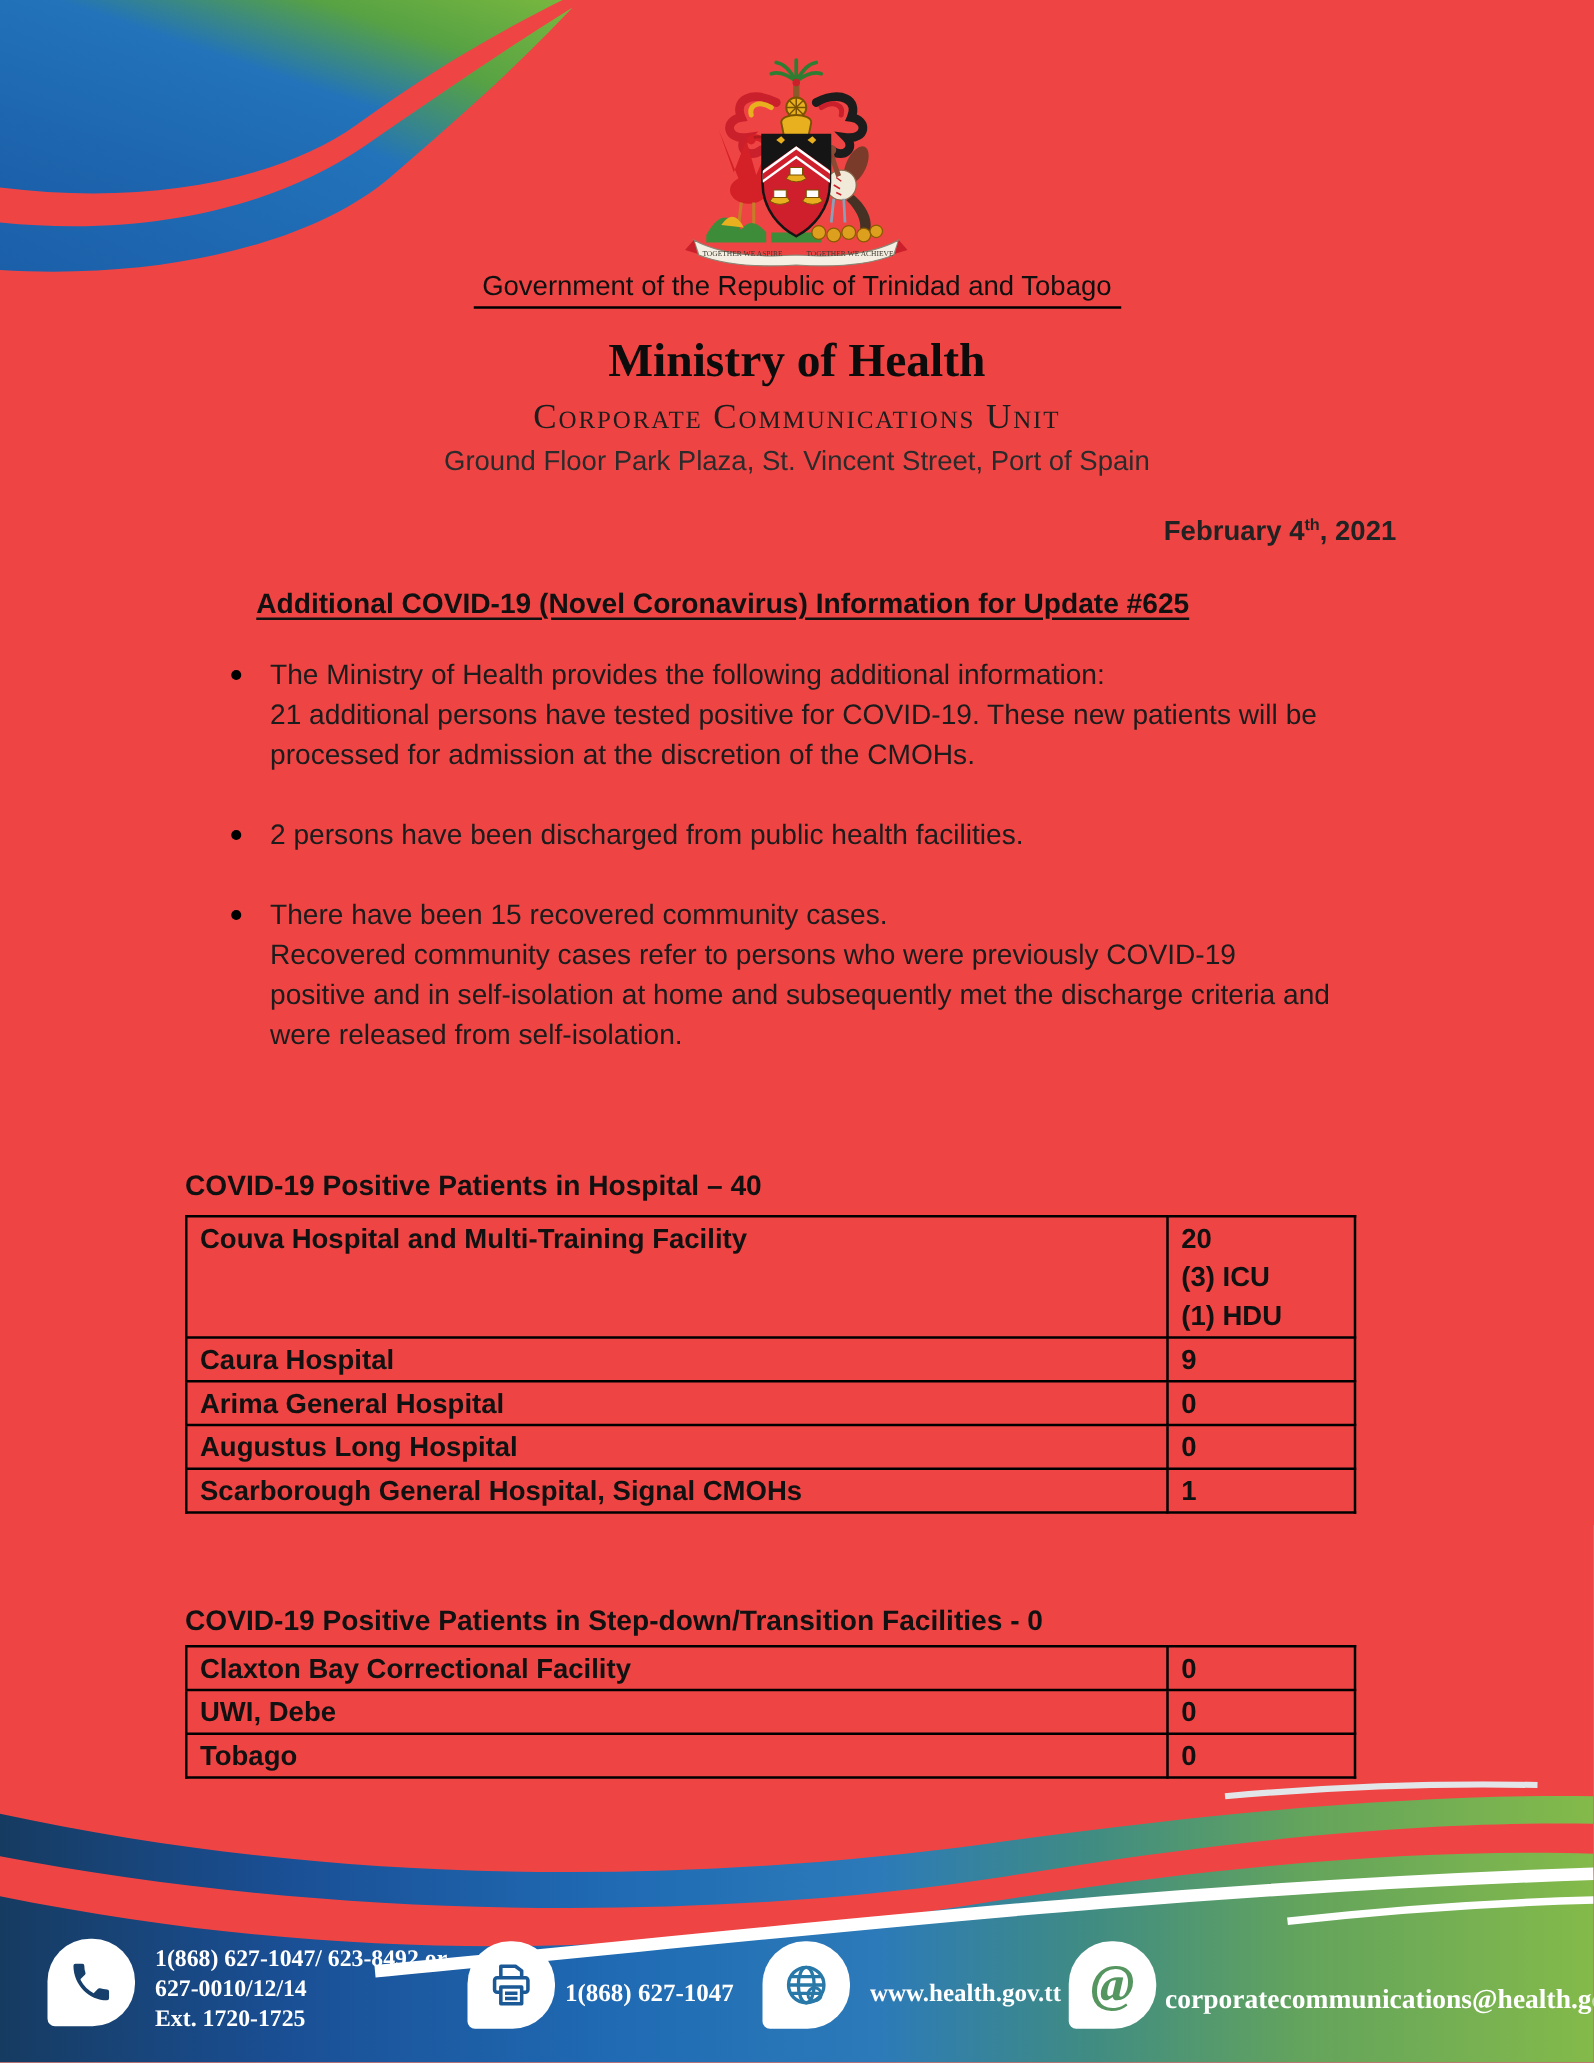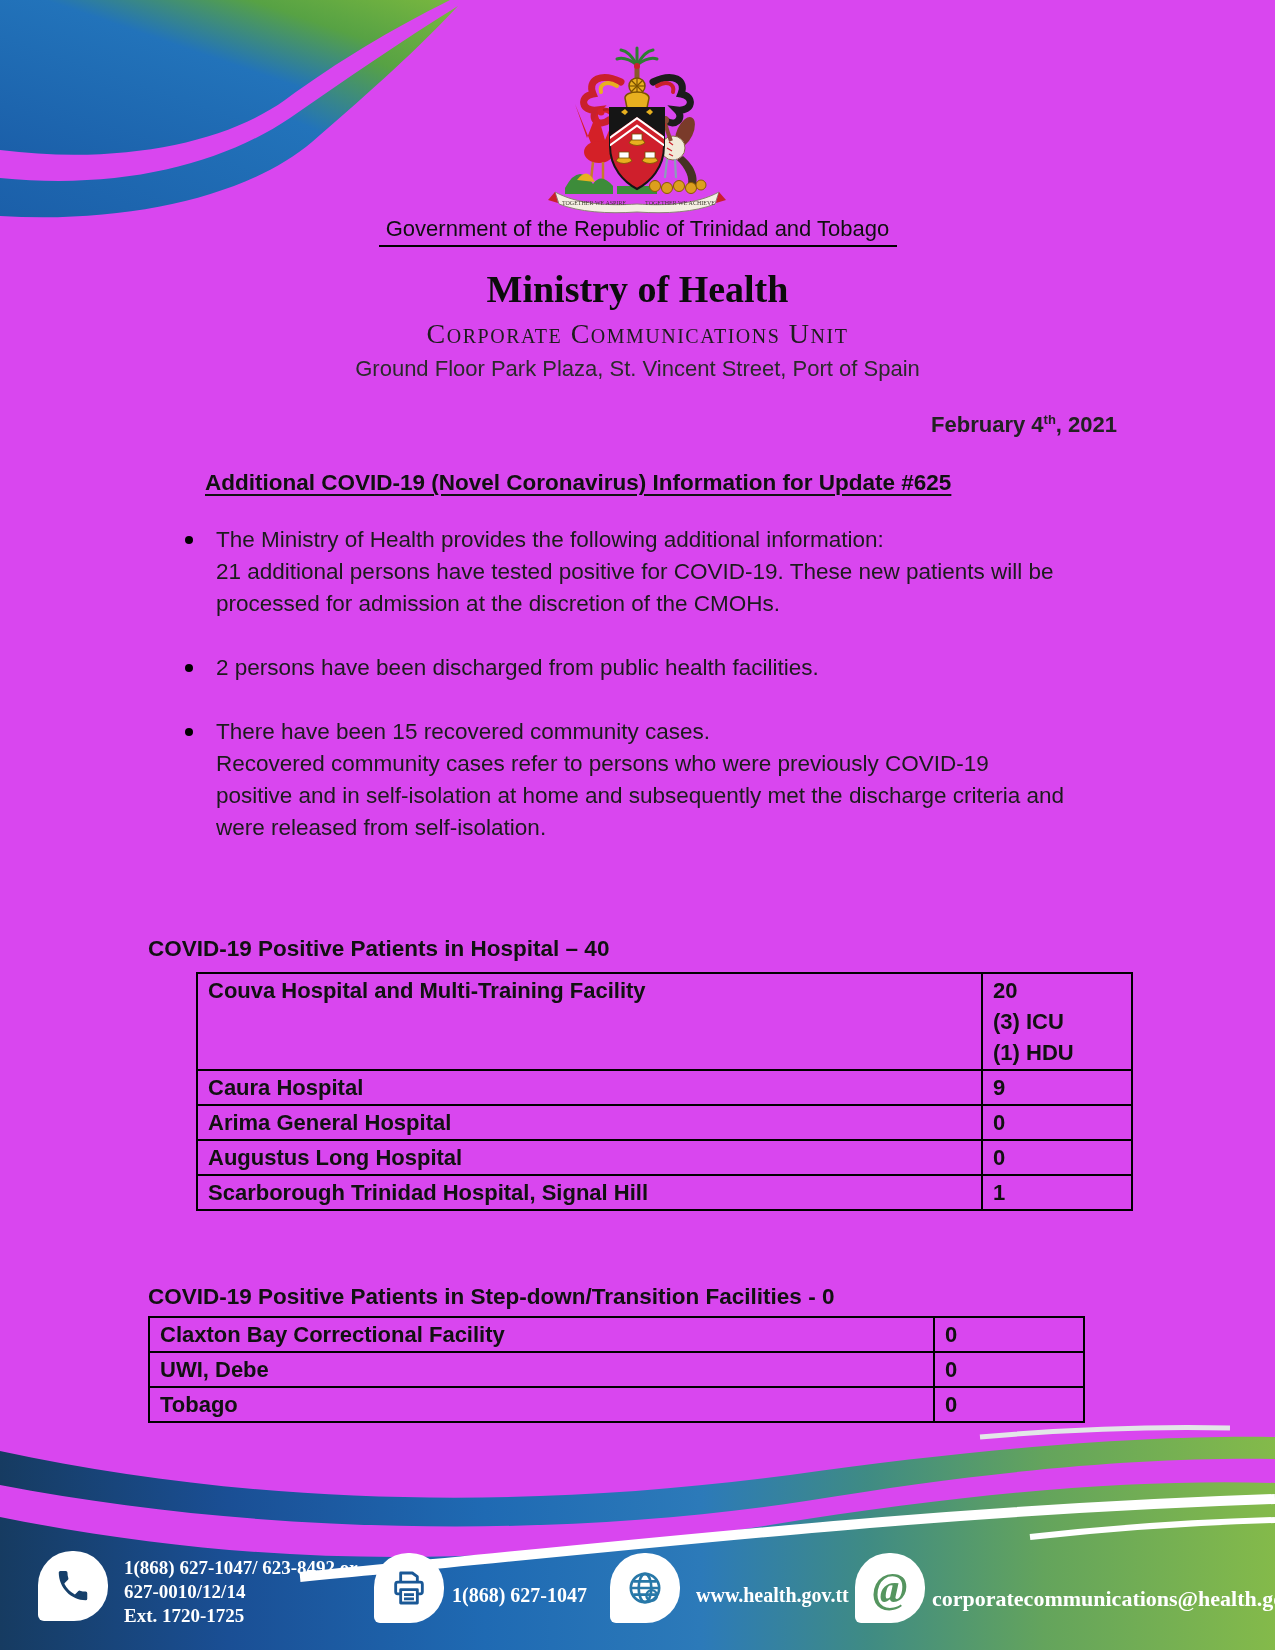--- a/index.html
+++ b/index.html
@@ -1,16 +1,16 @@
 <!DOCTYPE html>
 <html><head>
 <meta charset="utf-8">
 <style>
   html,body{margin:0;padding:0;background:#9a9a9a;}
-  .page{position:relative;width:1275px;height:1650px;margin:0 auto;background:#d946ef;
+  .page{position:relative;width:1275px;height:1650px;margin:0 auto;background:#ef4444;
         overflow:hidden;font-family:"Liberation Sans",sans-serif;color:#1a1a1a;}
 
   
   .top-swoosh{position:absolute;top:0;left:0;}
 
   
   .crest{position:absolute;top:46px;left:537px;}
 
   
   .letterhead{position:absolute;top:216px;left:0;width:100%;text-align:center;}
@@ -33,21 +33,21 @@
              list-style:none;font-size:22.5px;line-height:32px;color:#1c1c1c;}
   ul.bullets li{position:relative;padding-left:33px;margin-bottom:32px;}
   ul.bullets li::before{content:"";position:absolute;left:2px;top:12px;width:8px;height:8px;
                         border-radius:50%;background:#000;}
 
   
   .section-heading{position:absolute;left:148px;font-weight:bold;font-size:22.5px;color:#111;}
   #sec1-heading{top:936px;}
   #sec2-heading{top:1284px;}
   table.facilities{position:absolute;left:148px;border-collapse:collapse;width:937px;table-layout:fixed;}
-  #table1{top:972px;margin-left:48px;}
+  #table1{top:972px;}
   #table2{top:1316px;}
   table.facilities td{border:2.5px solid #000;font-weight:bold;font-size:22px;line-height:31px;
                       padding:1px 10px;vertical-align:top;color:#111;}
   table.facilities td.c2{width:128px;white-space:pre-line;}
 
   
   .footer-art{position:absolute;left:0;bottom:0;}
   .blob{position:absolute;width:70px;height:70px;background:#fff;
         border-radius:34px 34px 34px 6px;display:flex;align-items:center;justify-content:center;}
   #blob-phone{top:1551px;left:38px;}
@@ -225,21 +225,21 @@
         </tr>
         <tr>
           <td class="c1">Arima General Hospital</td>
           <td class="c2">0</td>
         </tr>
         <tr>
           <td class="c1">Augustus Long Hospital</td>
           <td class="c2">0</td>
         </tr>
         <tr>
-          <td class="c1">Scarborough Trinidad Hospital, Signal Hill</td>
+          <td class="c1">Scarborough General Hospital, Signal CMOHs</td>
           <td class="c2">1</td>
         </tr>
       </tbody>
     </table>
 
   <div id="sec2-heading" class="section-heading">COVID-19 Positive Patients in Step-down/Transition Facilities - 0</div>
   <table id="table2" class="facilities">
       <tbody>
         <tr>
           <td class="c1">Claxton Bay Correctional Facility</td>

